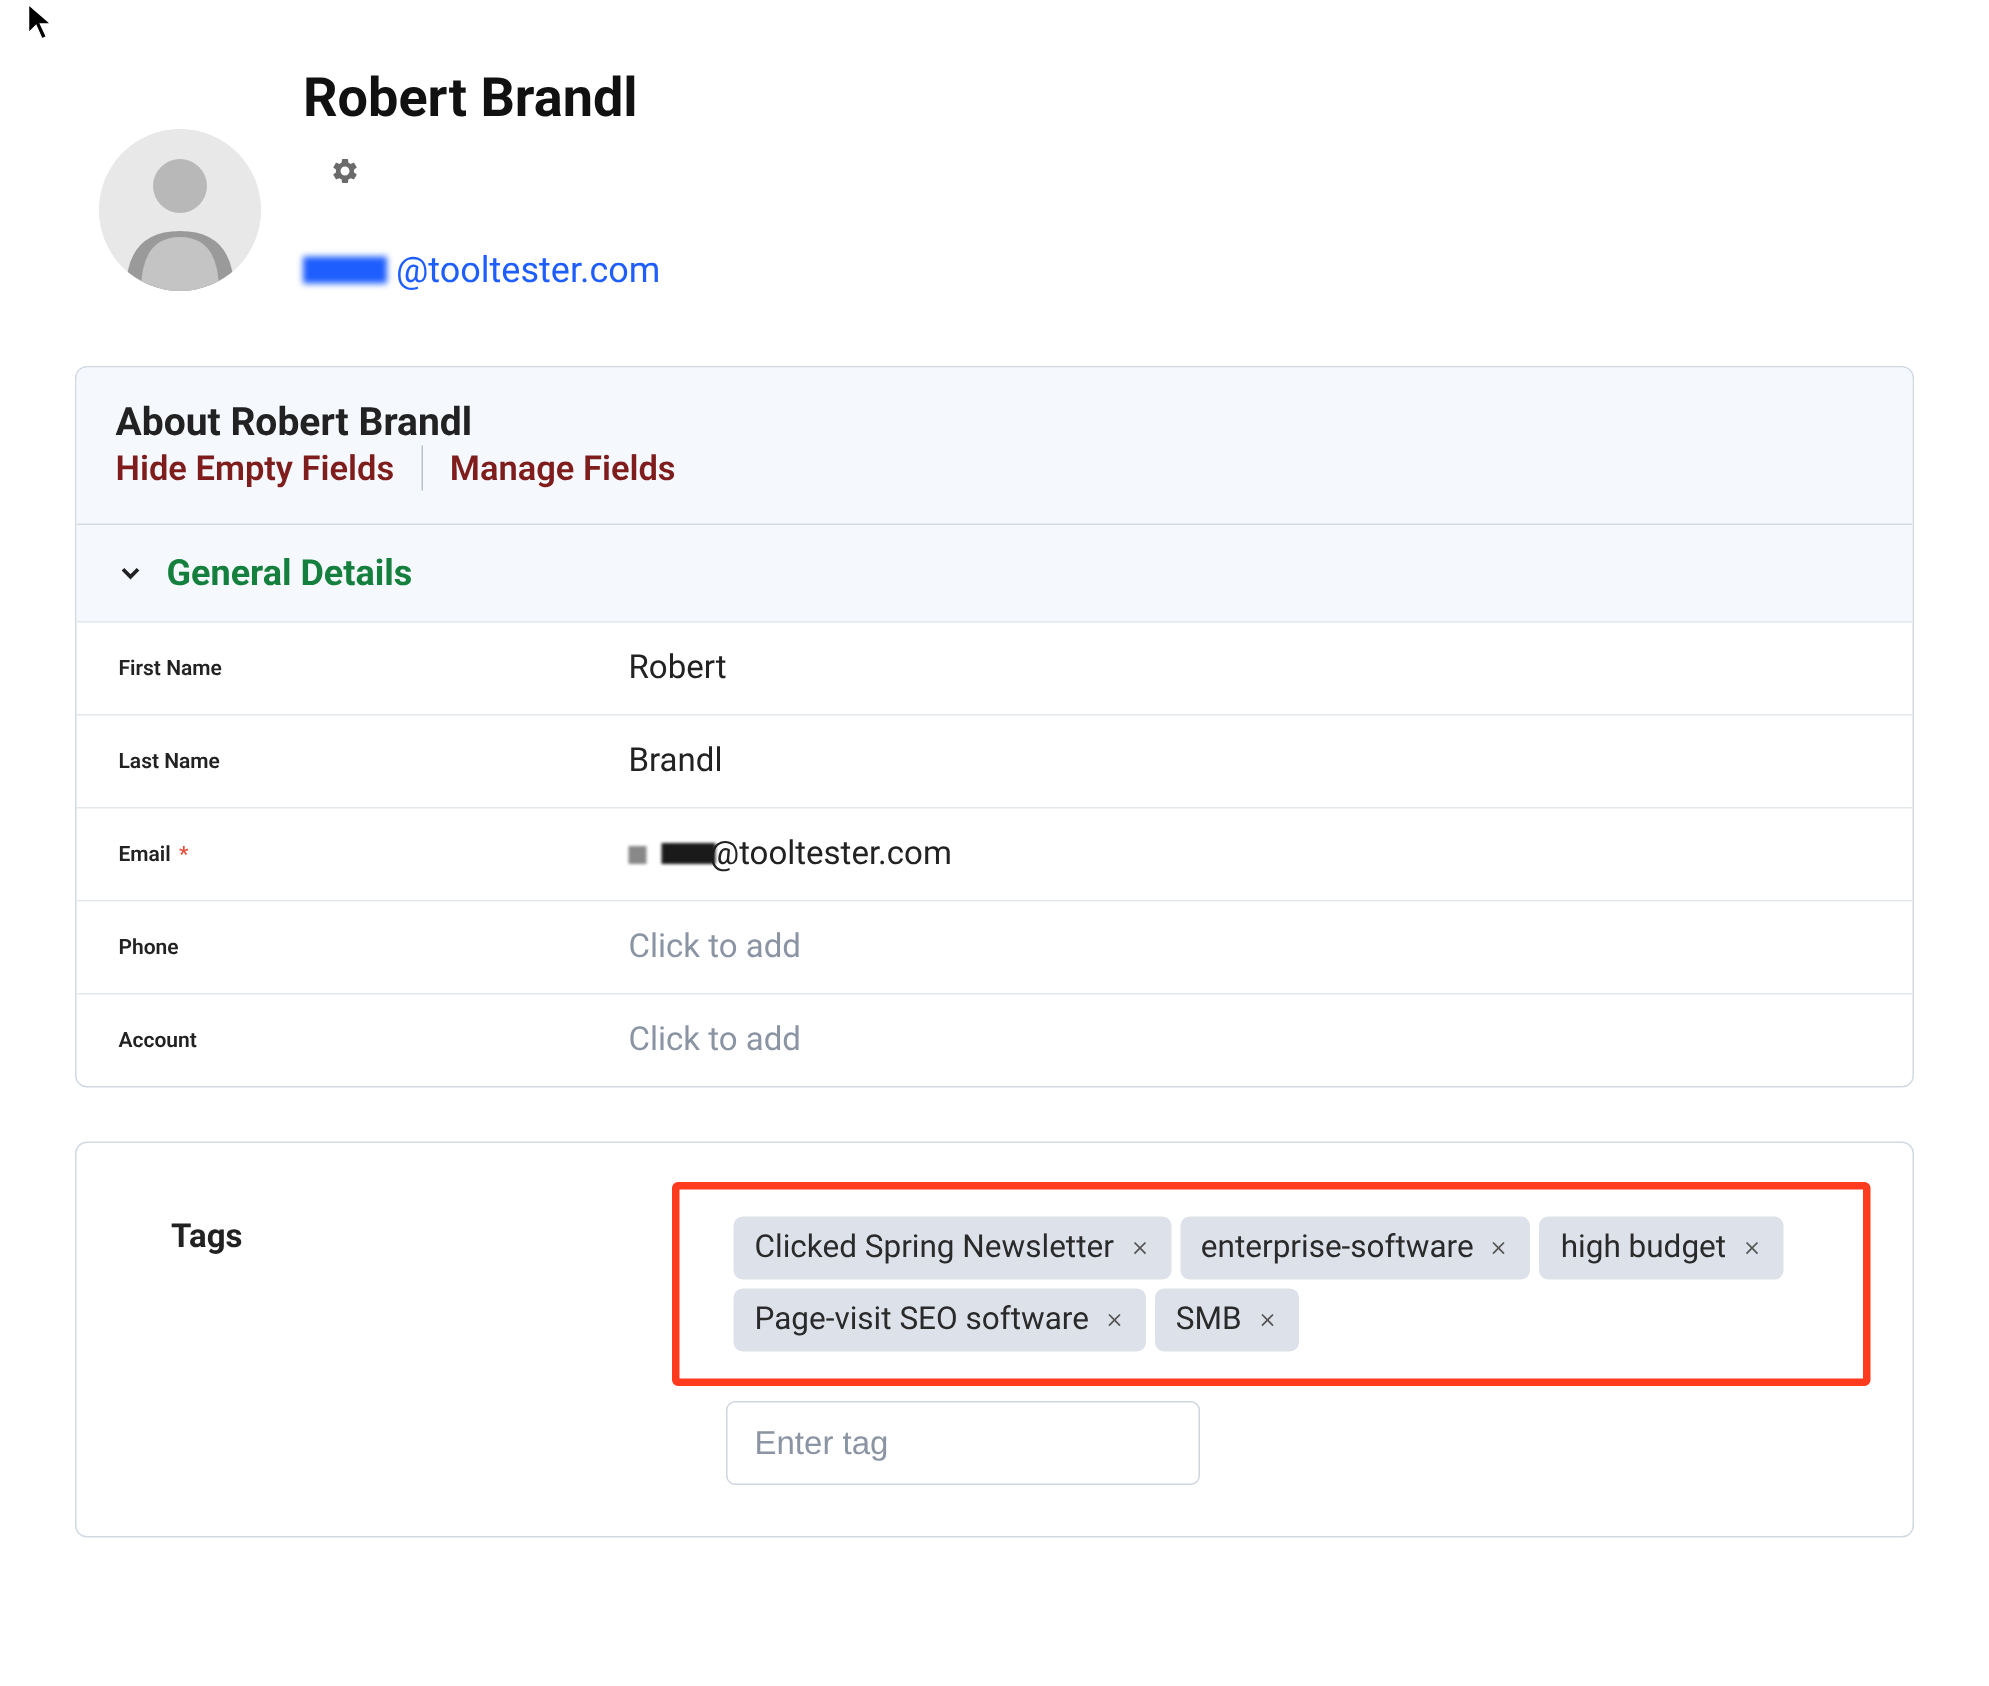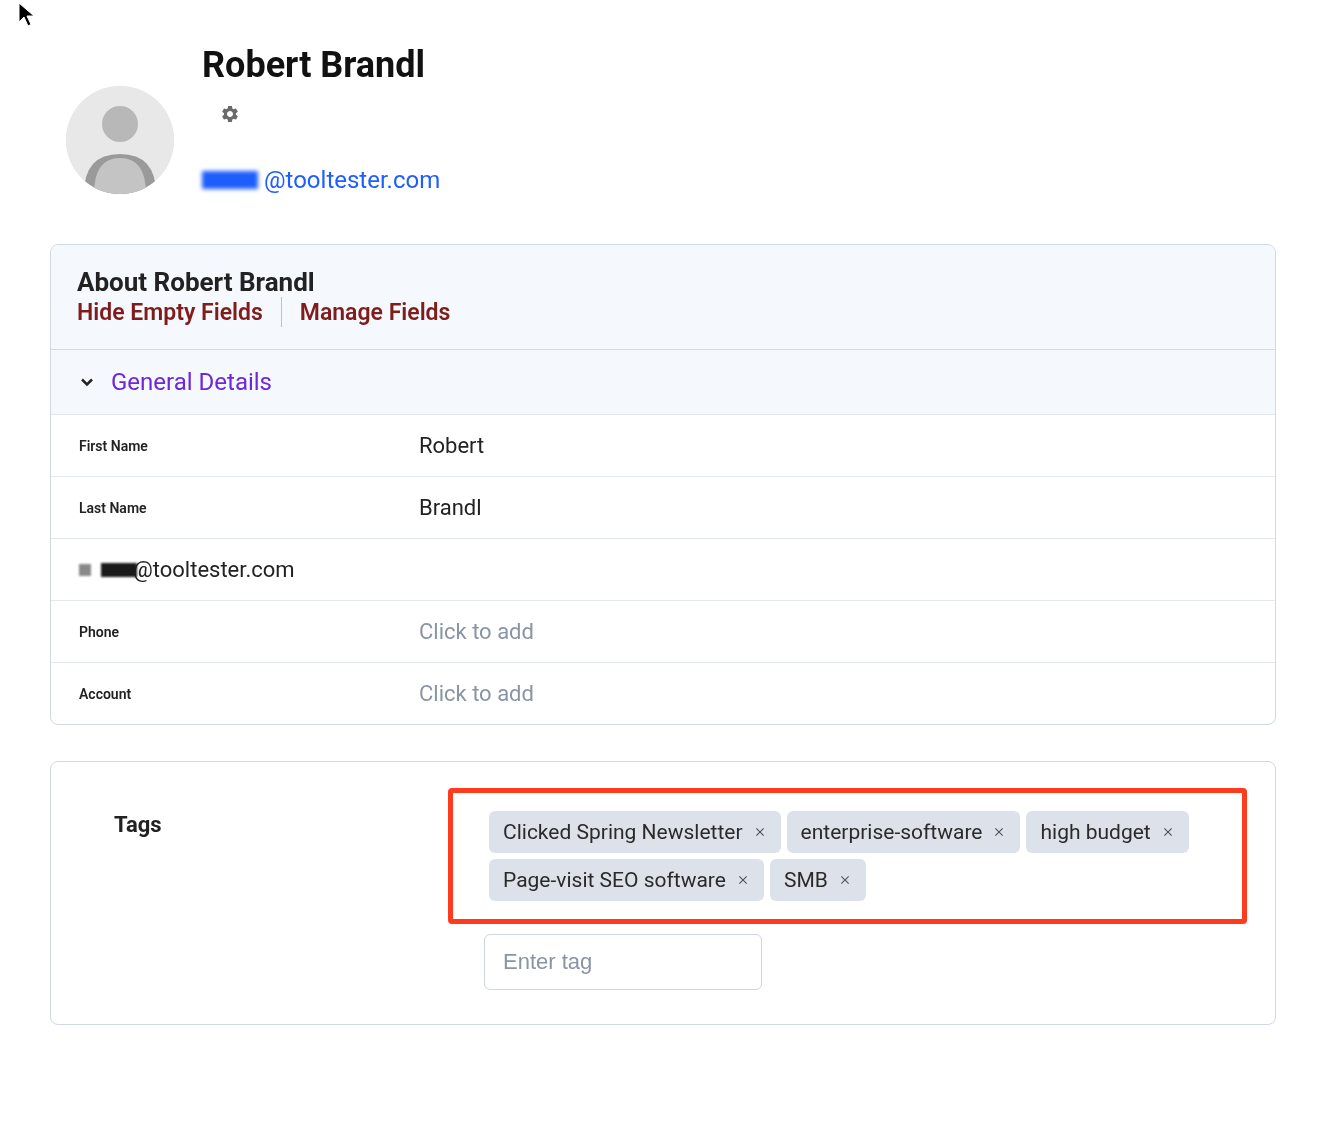--- a/index.html
+++ b/index.html
@@ -120,22 +120,22 @@
       padding: 18px 26px;
       background: #f5f8fc;
       border-bottom: 1px solid #e3e8ef;
       cursor: pointer;
     }
     .chevron {
       display: inline-flex;
     }
     .section-title {
       font-size: 24px;
-      font-weight: 400;
-      color: #6d28d9;
+      font-weight: 700;
+      color: #15803d;
     }
     .field-row {
       display: flex;
       align-items: center;
       padding: 18px 28px;
       border-bottom: 1px solid #e3e8ef;
     }
     .field-row:last-child {
       border-bottom: none;
     }
@@ -224,21 +224,21 @@
       cursor: pointer;
       display: inline-flex;
       font-weight: 700;
     }
     .tag-input {
       border: 1px solid #cfd6e0;
       border-radius: 6px;
       padding: 14px 18px;
       font-size: 22px;
       color: #222;
-      width: 278px;
+      width: 316px;
       margin-left: 30px;
     }
     .tag-input::placeholder {
       color: #8a94a3;
     }
   </style>
 </head>
 <body>
 
 <svg class="cursor" width="20" height="26" viewBox="0 0 20 26">
@@ -292,20 +292,24 @@
     <div class="field-label">First Name</div>
     <div class="field-value">Robert</div>
   </div>
 
   <div class="field-row">
     <div class="field-label">Last Name</div>
     <div class="field-value">Brandl</div>
   </div>
 
   <div class="field-row">
+    <div class="field-label">
+      <span>Email</span>
+      <span class="required">*</span>
+    </div>
     <div class="field-value email-val">
       <span class="redact-sq"></span>
       <span style="position:relative;">
         <span class="redact-bar"></span><span>@tooltester.com</span>
       </span>
     </div>
   </div>
 
   <div class="field-row">
     <div class="field-label">Phone</div>

